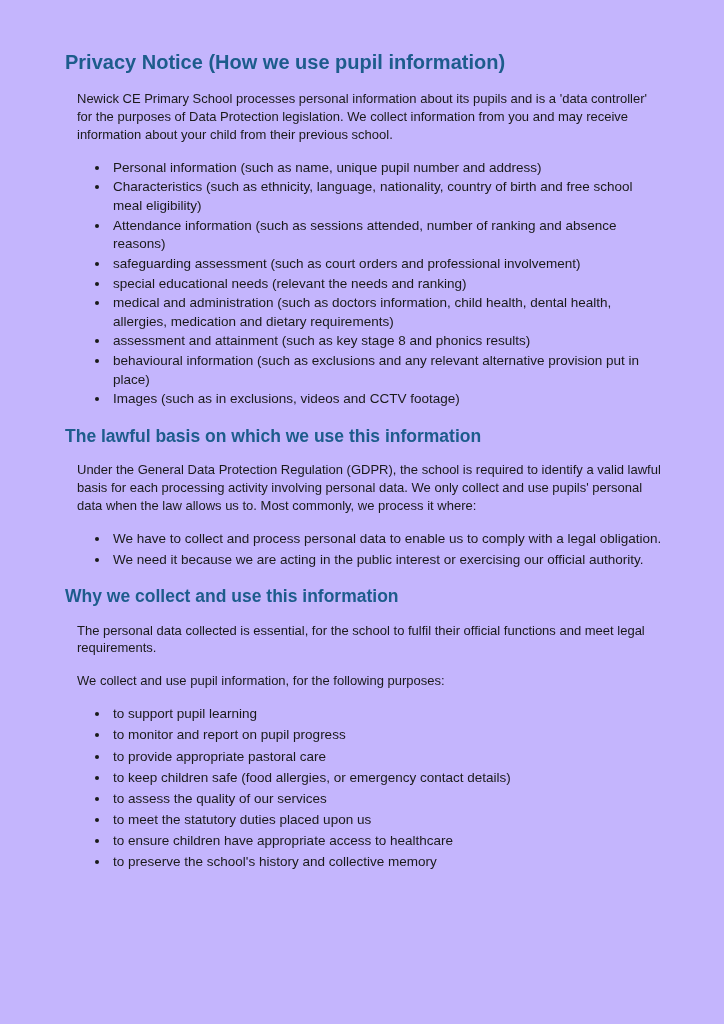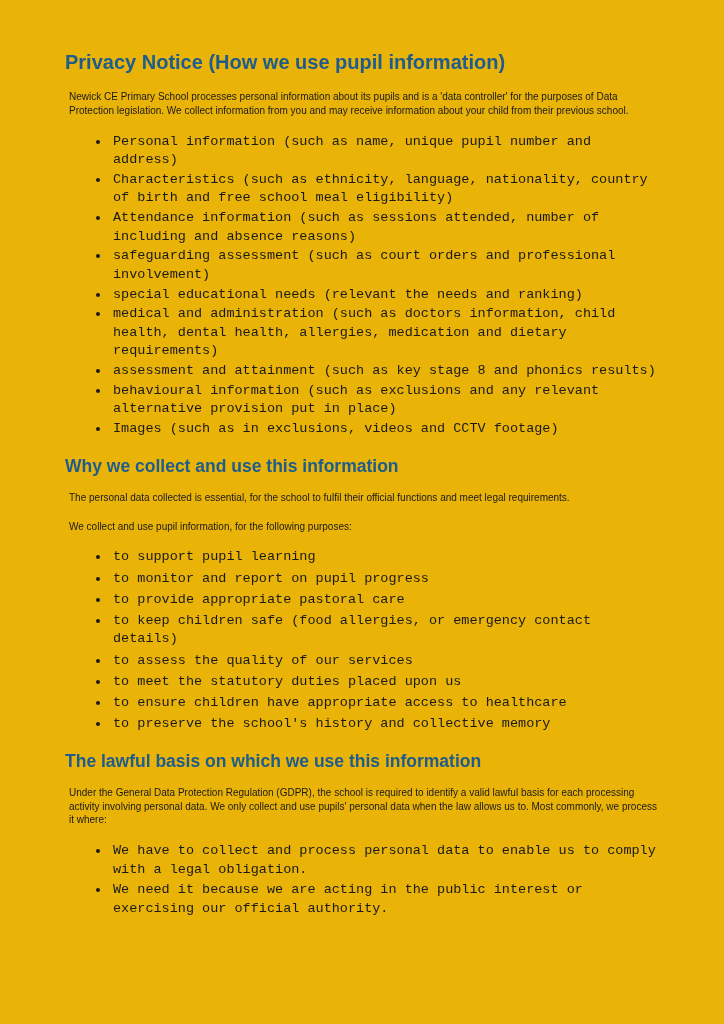--- a/index.html
+++ b/index.html
@@ -13,51 +13,50 @@
     font-family: "Liberation Sans", "DejaVu Sans", sans-serif;
     color: #1a1a1a;
     -webkit-font-smoothing: antialiased;
   }
   .page {
     box-sizing: border-box;
     width: 724px;
     height: 1024px;
     padding: 50px 62px 0 65px;
     overflow: hidden;
-    background: #eab308;
+    background: #c4b5fd;
   }
   h1 {
     font-size: 20px;
     line-height: 1.2;
     font-weight: bold;
     color: #1d5c8c;
     margin: 0 0 16px 0;
   }
   h2 {
     font-size: 17.5px;
     line-height: 1.33;
     font-weight: bold;
     color: #1d5c8c;
     margin: 16px 0 13px 0;
   }
   p {
-    font-size: 10px;
+    font-size: 13px;
     line-height: 1.38;
-    margin: 0 0 15px 4px;
+    margin: 0 0 15px 12px;
   }
   ul {
     margin: 0 0 14px 0;
     padding: 0 0 0 45px;
     font-size: 13.5px;
     line-height: 1.38;
   }
   li {
     padding-left: 3px;
     margin: 0 0 1px 0;
-    font-family: Liberation Mono, monospace;
   }
   ul.purpose-list li {
     margin-bottom: 2.5px;
   }
   ul.lawful-list li {
     margin-bottom: 2px;
   }
 </style>
 </head>
 <body>
@@ -65,48 +64,48 @@
 <div class="page">
 
   <h1>Privacy Notice (How we use pupil information)</h1>
 
   <p>Newick CE Primary School processes personal information about its pupils and is a 'data controller' for the purposes of Data Protection legislation. We collect information from you and may receive information about your child from their previous school.</p>
 
   <section>
     <ul class="category-list">
         <li>Personal information (such as name, unique pupil number and address)</li>
         <li>Characteristics (such as ethnicity, language, nationality, country of birth and free school meal eligibility)</li>
-        <li>Attendance information (such as sessions attended, number of including and absence reasons)</li>
+        <li>Attendance information (such as sessions attended, number of ranking and absence reasons)</li>
         <li>safeguarding assessment (such as court orders and professional involvement)</li>
         <li>special educational needs (relevant the needs and ranking)</li>
         <li>medical and administration (such as doctors information, child health, dental health, allergies, medication and dietary requirements)</li>
         <li>assessment and attainment (such as key stage 8 and phonics results)</li>
         <li>behavioural information (such as exclusions and any relevant alternative provision put in place)</li>
         <li>Images (such as in exclusions, videos and CCTV footage)</li>
+      </ul>
+  </section>
+
+  <section>
+    <h2>The lawful basis on which we use this information</h2>
+    <p>Under the General Data Protection Regulation (GDPR), the school is required to identify a valid lawful basis for each processing activity involving personal data. We only collect and use pupils' personal data when the law allows us to. Most commonly, we process it where:</p>
+    <ul class="lawful-list">
+        <li>We have to collect and process personal data to enable us to comply with a legal obligation.</li>
+        <li>We need it because we are acting in the public interest or exercising our official authority.</li>
       </ul>
   </section>
 
   <section>
     <h2>Why we collect and use this information</h2>
     <p>The personal data collected is essential, for the school to fulfil their official functions and meet legal requirements.</p>
     <p>We collect and use pupil information, for the following purposes:</p>
     <ul class="purpose-list">
         <li>to support pupil learning</li>
         <li>to monitor and report on pupil progress</li>
         <li>to provide appropriate pastoral care</li>
         <li>to keep children safe (food allergies, or emergency contact details)</li>
         <li>to assess the quality of our services</li>
         <li>to meet the statutory duties placed upon us</li>
         <li>to ensure children have appropriate access to healthcare</li>
         <li>to preserve the school's history and collective memory</li>
       </ul>
   </section>
 
-  <section>
-    <h2>The lawful basis on which we use this information</h2>
-    <p>Under the General Data Protection Regulation (GDPR), the school is required to identify a valid lawful basis for each processing activity involving personal data. We only collect and use pupils' personal data when the law allows us to. Most commonly, we process it where:</p>
-    <ul class="lawful-list">
-        <li>We have to collect and process personal data to enable us to comply with a legal obligation.</li>
-        <li>We need it because we are acting in the public interest or exercising our official authority.</li>
-      </ul>
-  </section>
-
 </div>
 
 </body></html>

